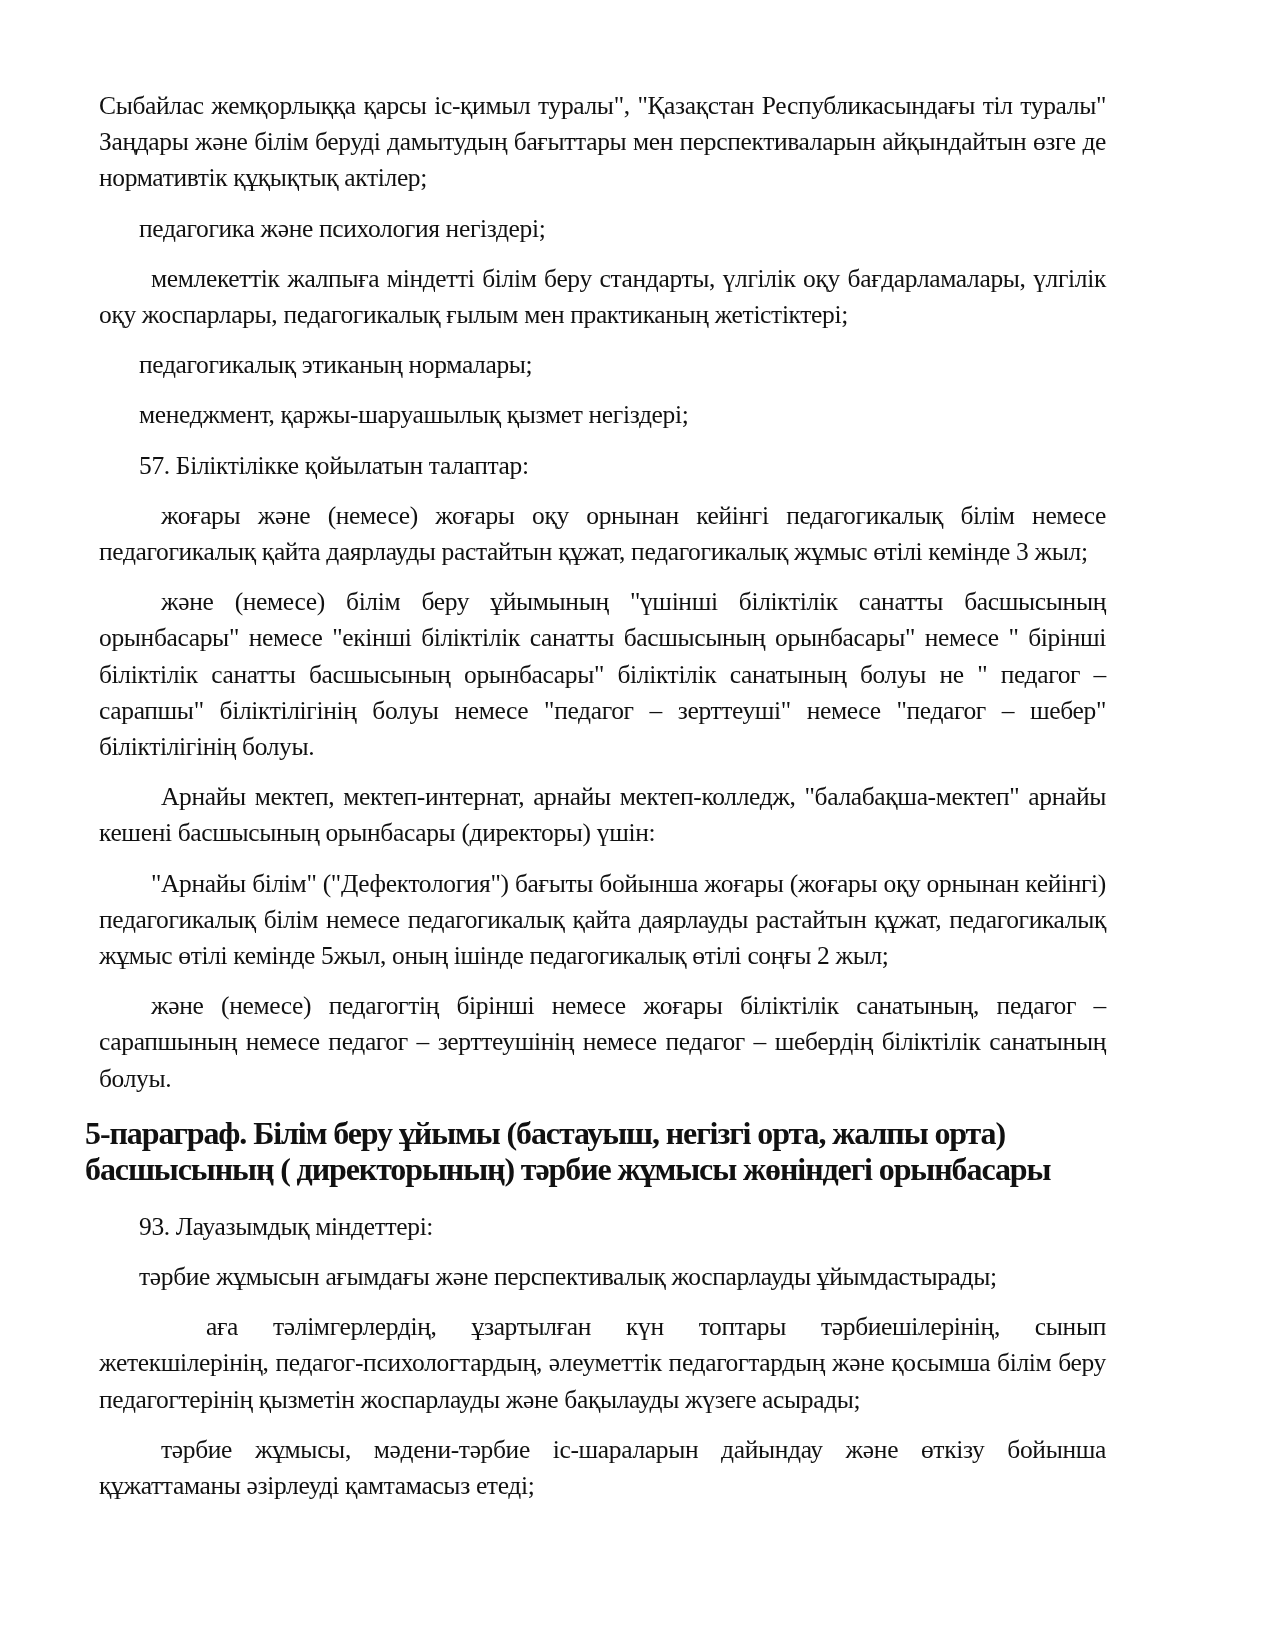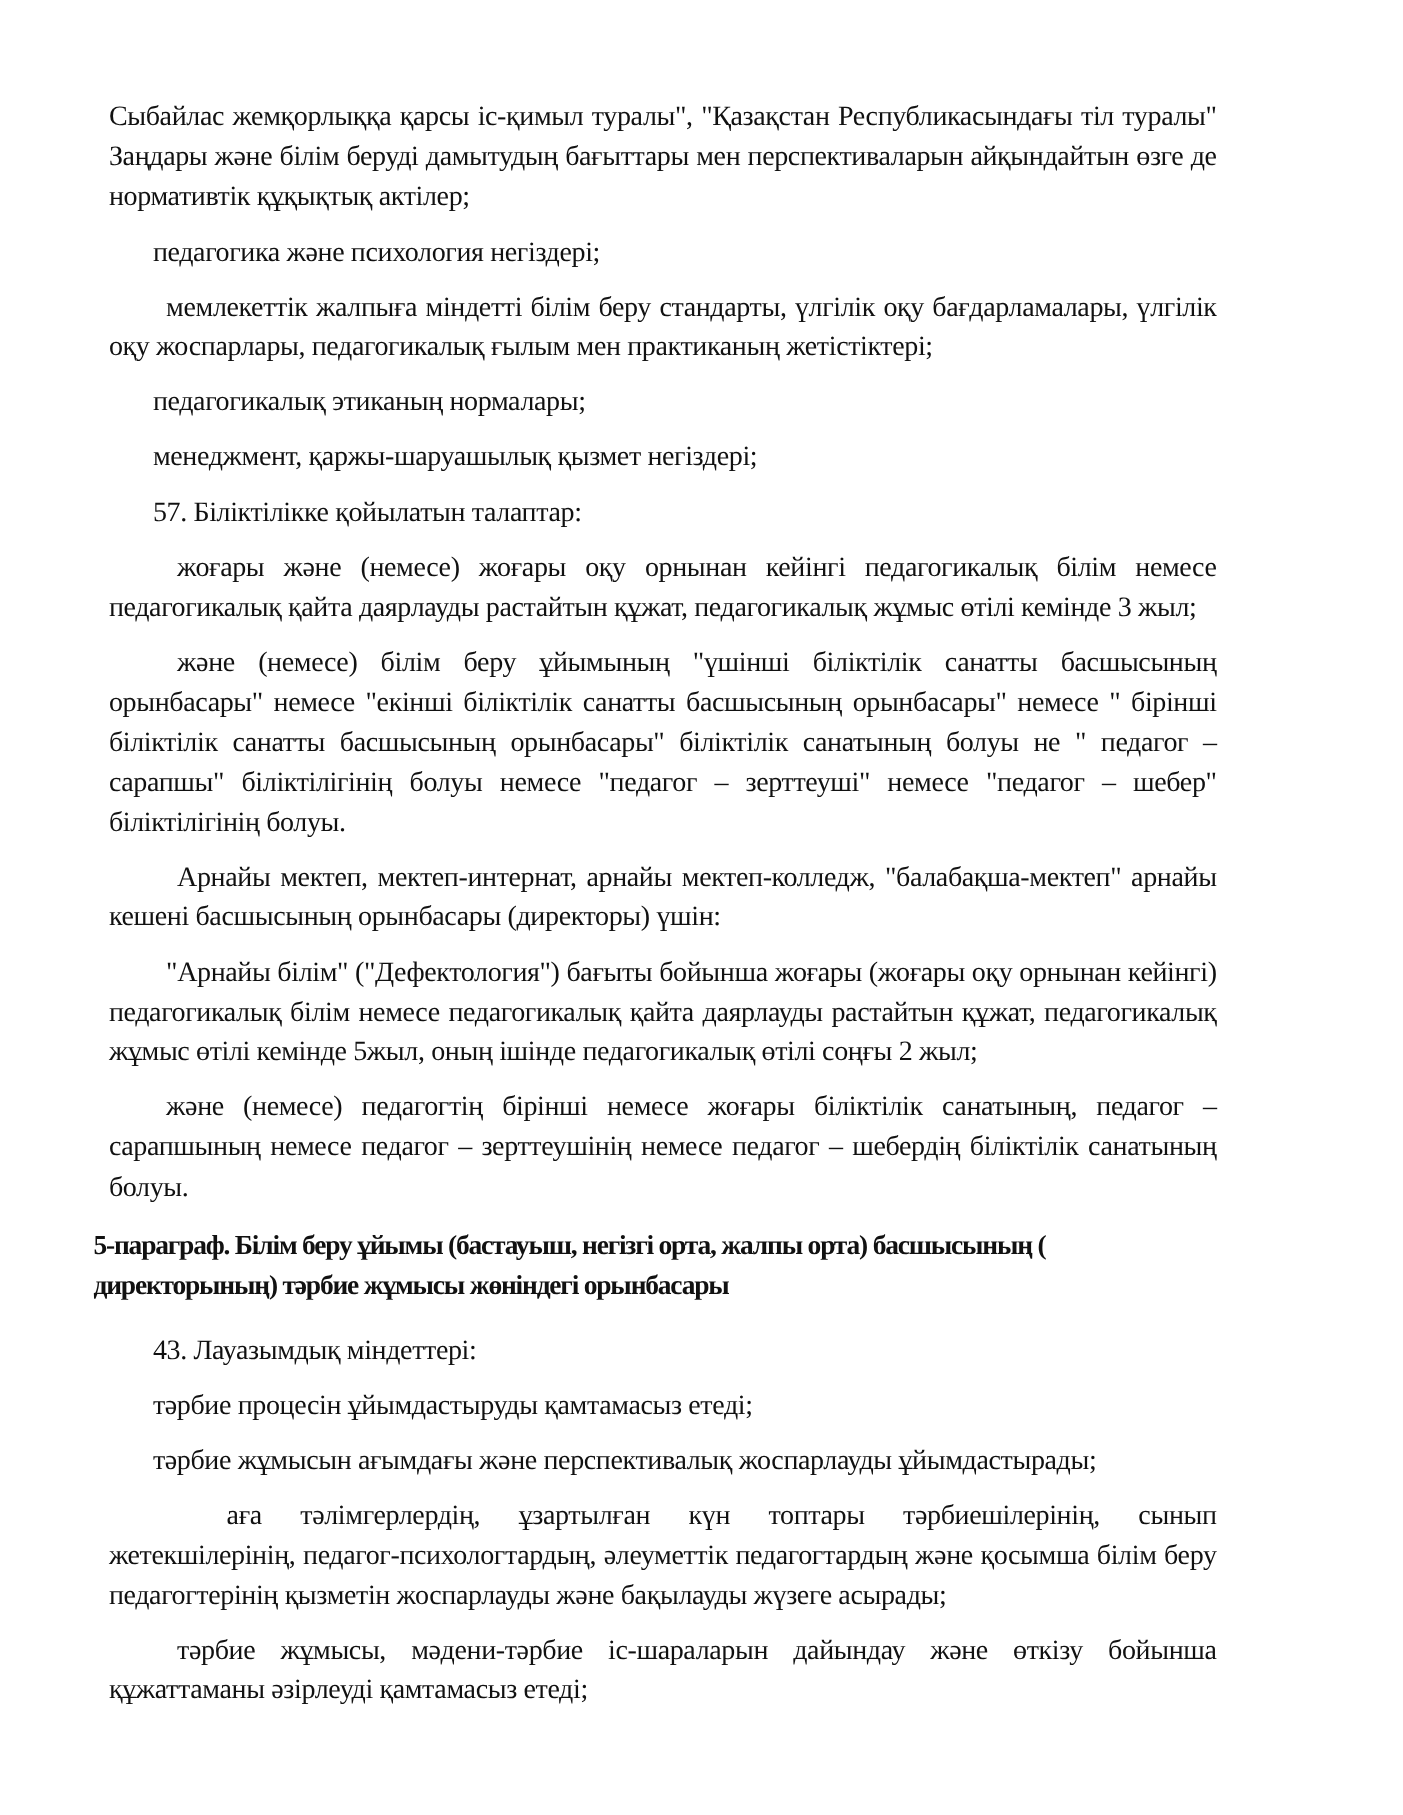--- a/index.html
+++ b/index.html
@@ -31,21 +31,21 @@
       word-spacing: 0px;
     }
     .ind1 { text-indent: 40px; }
     .ind2 { text-indent: 52px; }
     .ind3 { text-indent: 62px; }
     .ind4 { text-indent: 80px; }
     .ind5 { text-indent: 107px; }
     .heading {
       font-family: "Liberation Serif", "DejaVu Serif", serif;
       font-weight: bold;
-      font-size: 25px;
+      font-size: 32px;
       line-height: 36px;
       margin: 18px 0 22px 0;
       letter-spacing: -1.1px;
       text-align: left;
     }
   </style>
 </head>
 <body>
 
 <div class="page">
@@ -56,18 +56,17 @@
   <p class="p ind1">менеджмент, қаржы-шаруашылық қызмет негіздері;</p>
   <p class="p ind1">57. Біліктілікке қойылатын талаптар:</p>
   <p class="p ind3">жоғары және (немесе) жоғары оқу орнынан кейінгі педагогикалық білім немесе педагогикалық қайта даярлауды растайтын құжат, педагогикалық жұмыс өтілі кемінде 3 жыл;</p>
   <p class="p ind3">және (немесе) білім беру ұйымының "үшінші біліктілік санатты басшысының орынбасары" немесе "екінші біліктілік санатты басшысының орынбасары" немесе " бірінші біліктілік санатты басшысының орынбасары" біліктілік санатының болуы не " педагог – сарапшы" біліктілігінің болуы немесе "педагог – зерттеуші" немесе "педагог – шебер" біліктілігінің болуы.</p>
   <p class="p ind3">Арнайы мектеп, мектеп-интернат, арнайы мектеп-колледж, "балабақша-мектеп" арнайы кешені басшысының орынбасары (директоры) үшін:</p>
   <p class="p ind2">"Арнайы білім" ("Дефектология") бағыты бойынша жоғары (жоғары оқу орнынан кейінгі) педагогикалық білім немесе педагогикалық қайта даярлауды растайтын құжат, педагогикалық жұмыс өтілі кемінде 5жыл, оның ішінде педагогикалық өтілі соңғы 2 жыл;</p>
   <p class="p ind2">және (немесе) педагогтің бірінші немесе жоғары біліктілік санатының, педагог – сарапшының немесе педагог – зерттеушінің немесе педагог – шебердің біліктілік санатының болуы.</p>
 
   <h2 class="heading">5-параграф. Білім беру ұйымы (бастауыш, негізгі орта, жалпы орта) басшысының ( директорының) тәрбие жұмысы жөніндегі орынбасары</h2>
 
-  <p class="p ind1">43. Лауазымдық міндеттері:</p>
-  <p class="p ind1">тәрбие процесін ұйымдастыруды қамтамасыз етеді;</p>
+  <p class="p ind1">93. Лауазымдық міндеттері:</p>
   <p class="p ind1">тәрбие жұмысын ағымдағы және перспективалық жоспарлауды ұйымдастырады;</p>
   <p class="p ind5">аға тәлімгерлердің, ұзартылған күн топтары тәрбиешілерінің, сынып жетекшілерінің, педагог-психологтардың, әлеуметтік педагогтардың және қосымша білім беру педагогтерінің қызметін жоспарлауды және бақылауды жүзеге асырады;</p>
   <p class="p ind3">тәрбие жұмысы, мәдени-тәрбие іс-шараларын дайындау және өткізу бойынша құжаттаманы әзірлеуді қамтамасыз етеді;</p>
 </div>
 
 </body></html>

